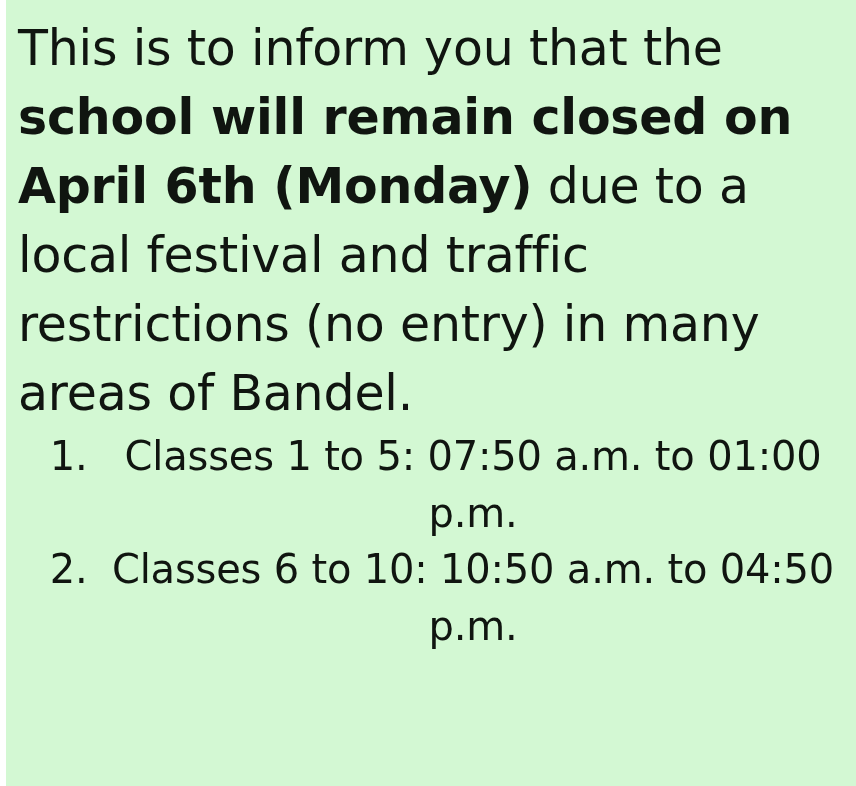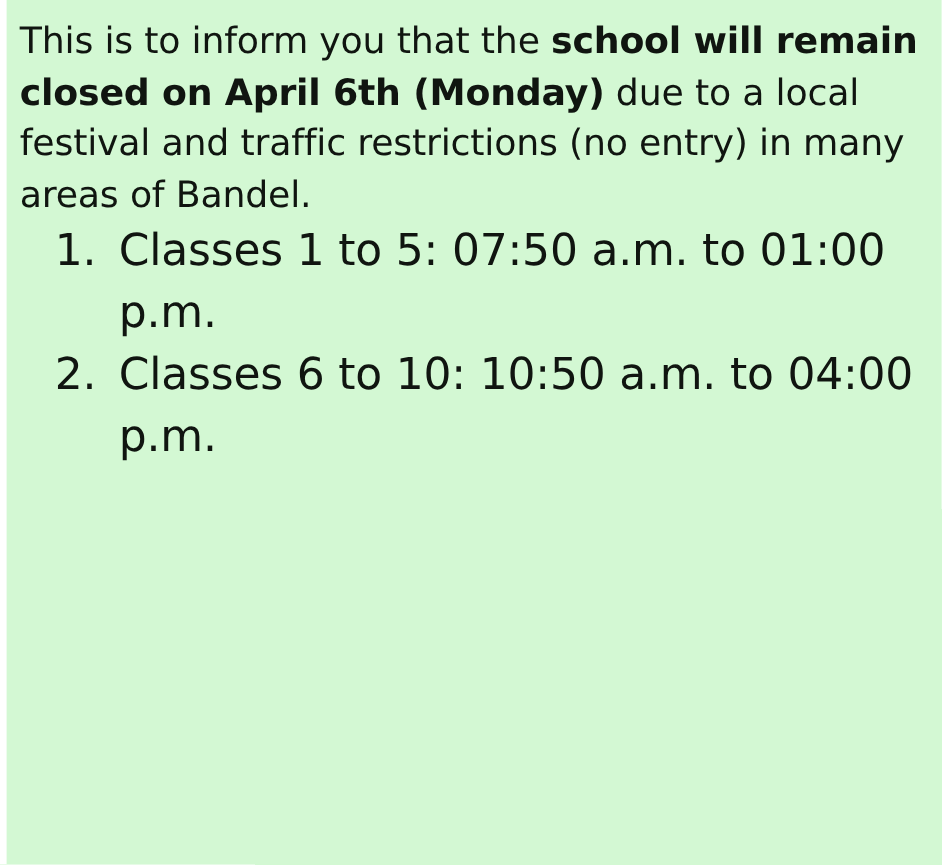--- a/index.html
+++ b/index.html
@@ -23,52 +23,53 @@
   }
   .left-edge {
     position: absolute;
     left: 0;
     top: 0;
     width: 6px;
     height: 786px;
     background: #ffffff;
   }
   .para {
-    font-size: 33px;
+    font-size: 49px;
     line-height: 1.41;
     color: #101510;
     letter-spacing: -0.2px;
     margin: 0;
   }
   .para b {
     font-weight: 700;
   }
   .list {
     margin: 0;
     padding-left: 82px;
     font-size: 40px;
     line-height: 1.41;
     color: #101510;
     letter-spacing: -0.2px;
     list-style-position: outside;
+    text-align: center;
   }
   .list li {
     margin: 0;
     padding-left: 8px;
   }
 </style>
 </head>
 <body>
 
 <div class="notice">
   <div class="left-edge"></div>
 
   <p class="para">
     <span>This is to inform you that the </span><b>school will remain closed on April 6th (Monday)</b><span> due to a local festival and traffic restrictions (no entry) in many areas of Bandel.</span>
   </p>
 
 
 
   <ol class="list">
     <li>Classes 1 to 5: 07:50 a.m. to 01:00 p.m.</li>
-    <li>Classes 6 to 10: 10:50 a.m. to 04:00 p.m.</li>
+    <li>Classes 6 to 10: 10:50 a.m. to 04:50 p.m.</li>
   </ol>
 </div>
 
 </body></html>

